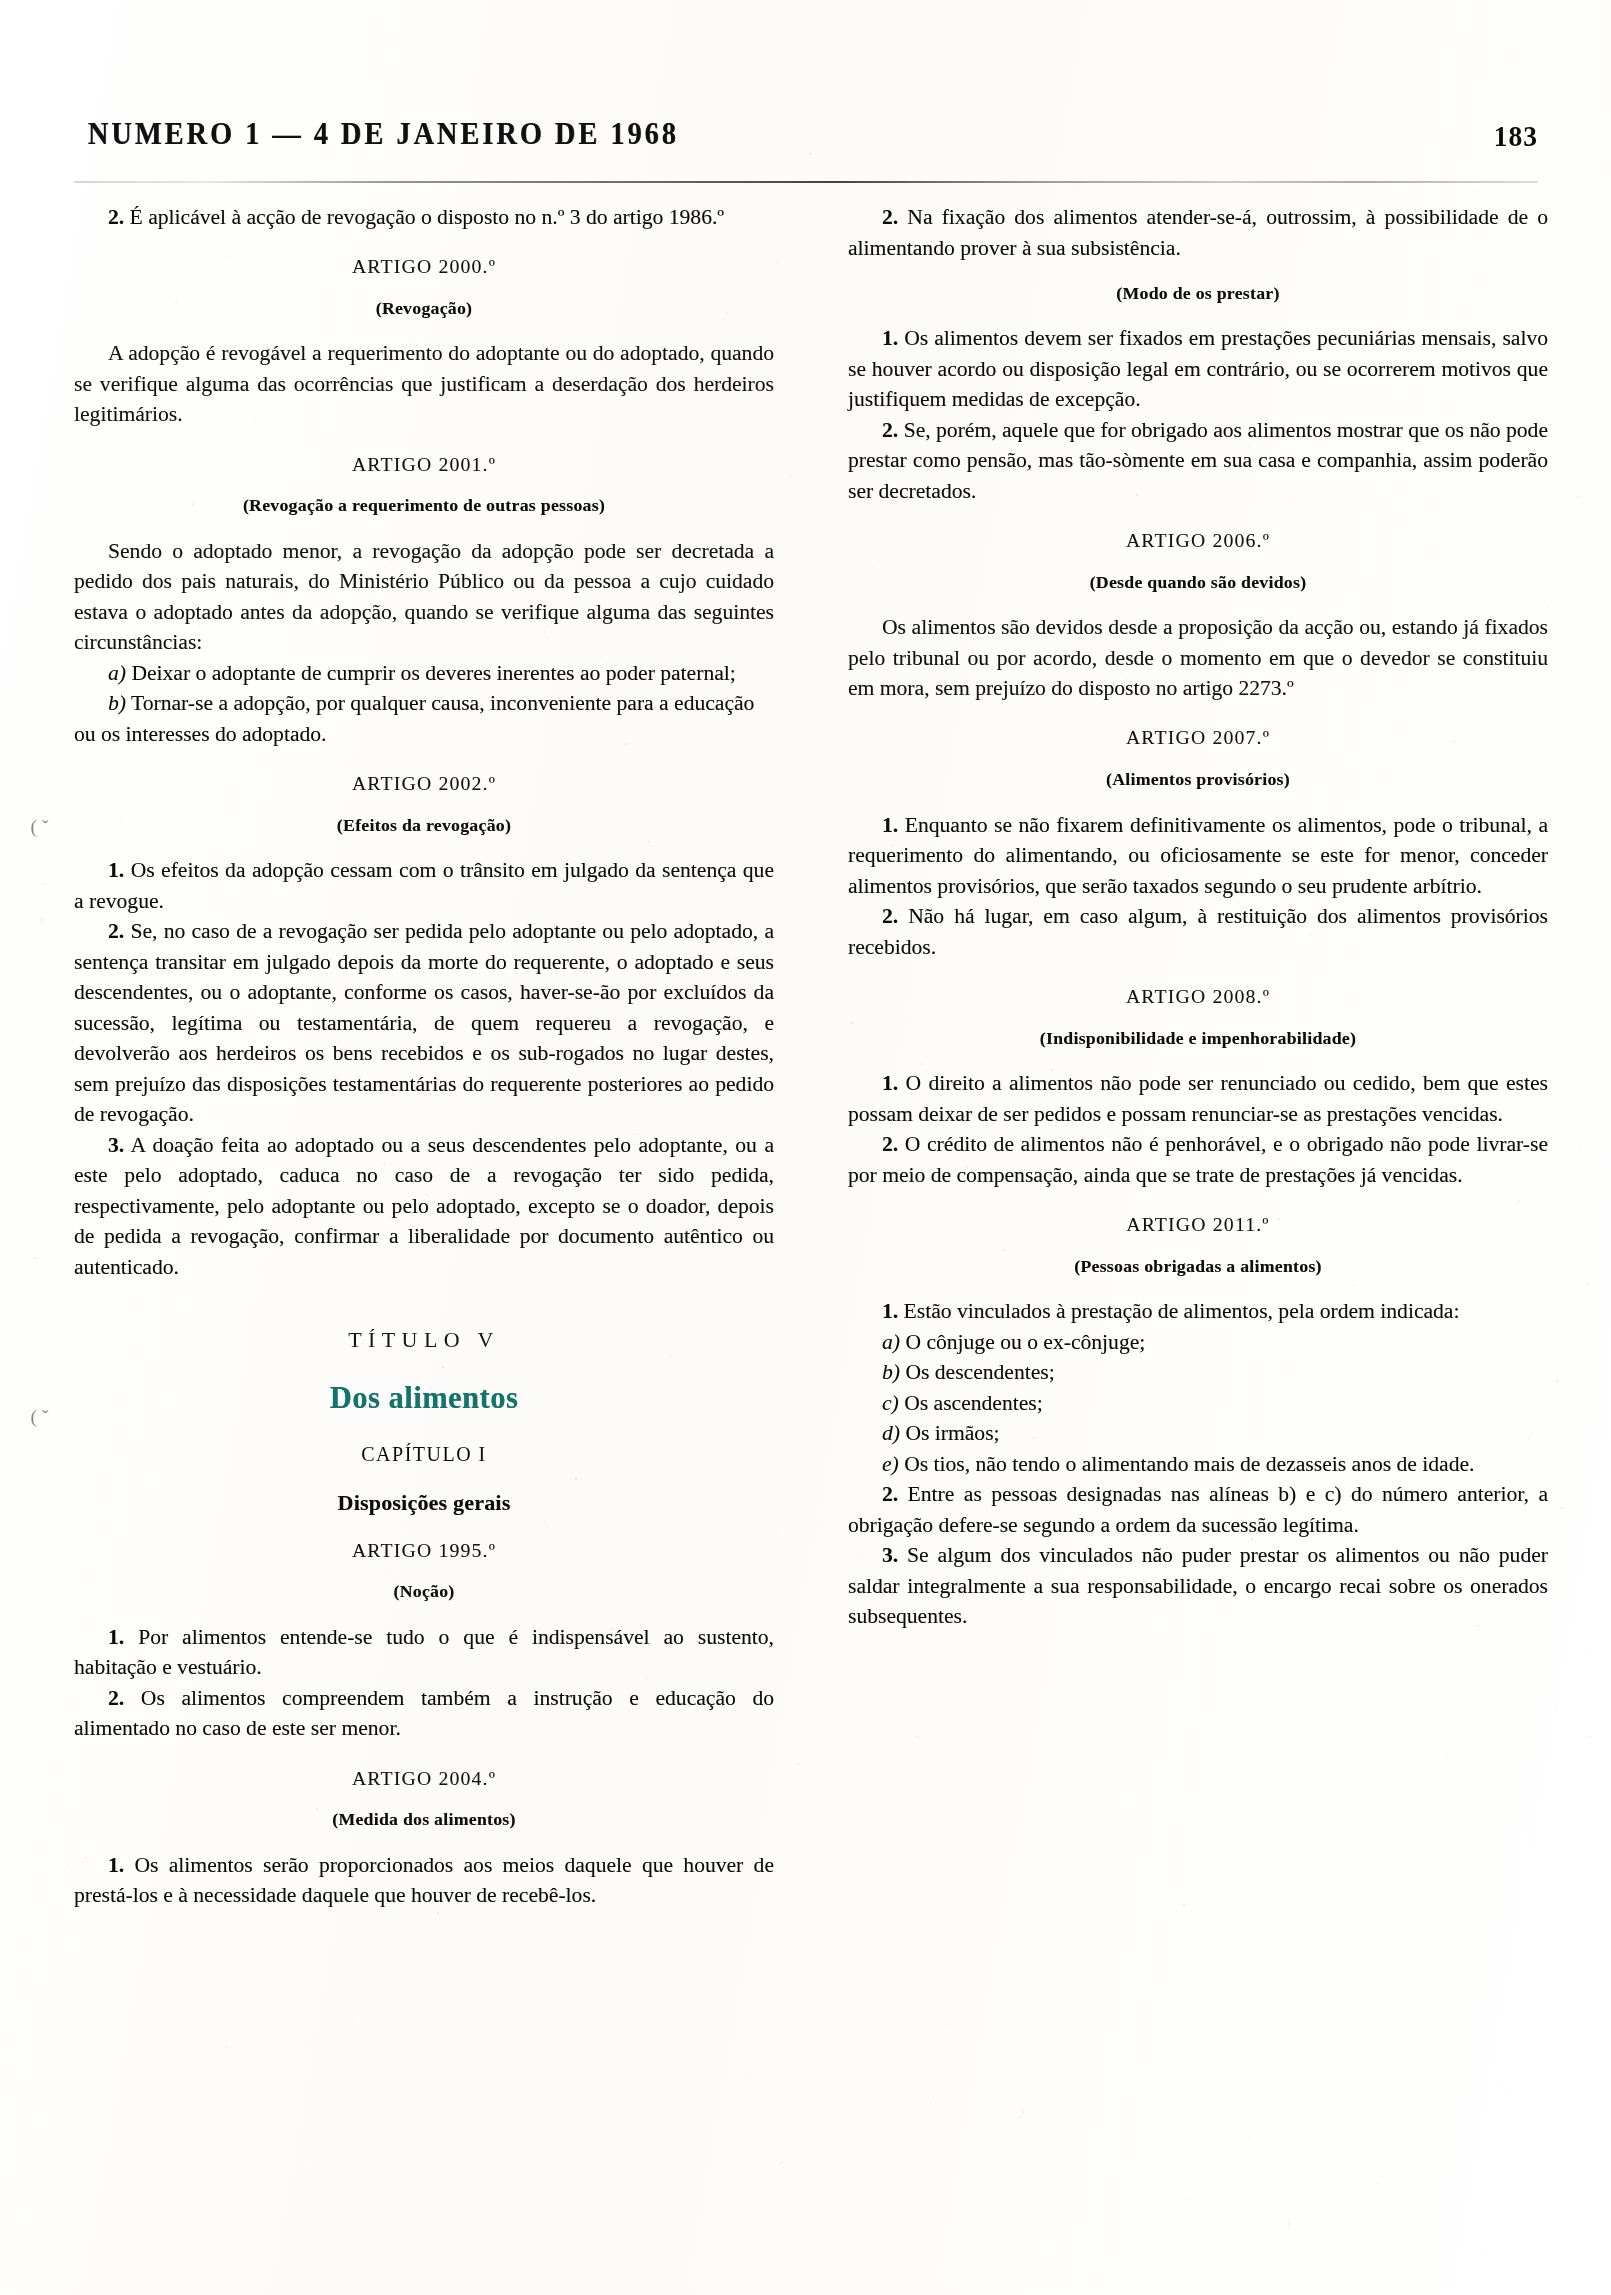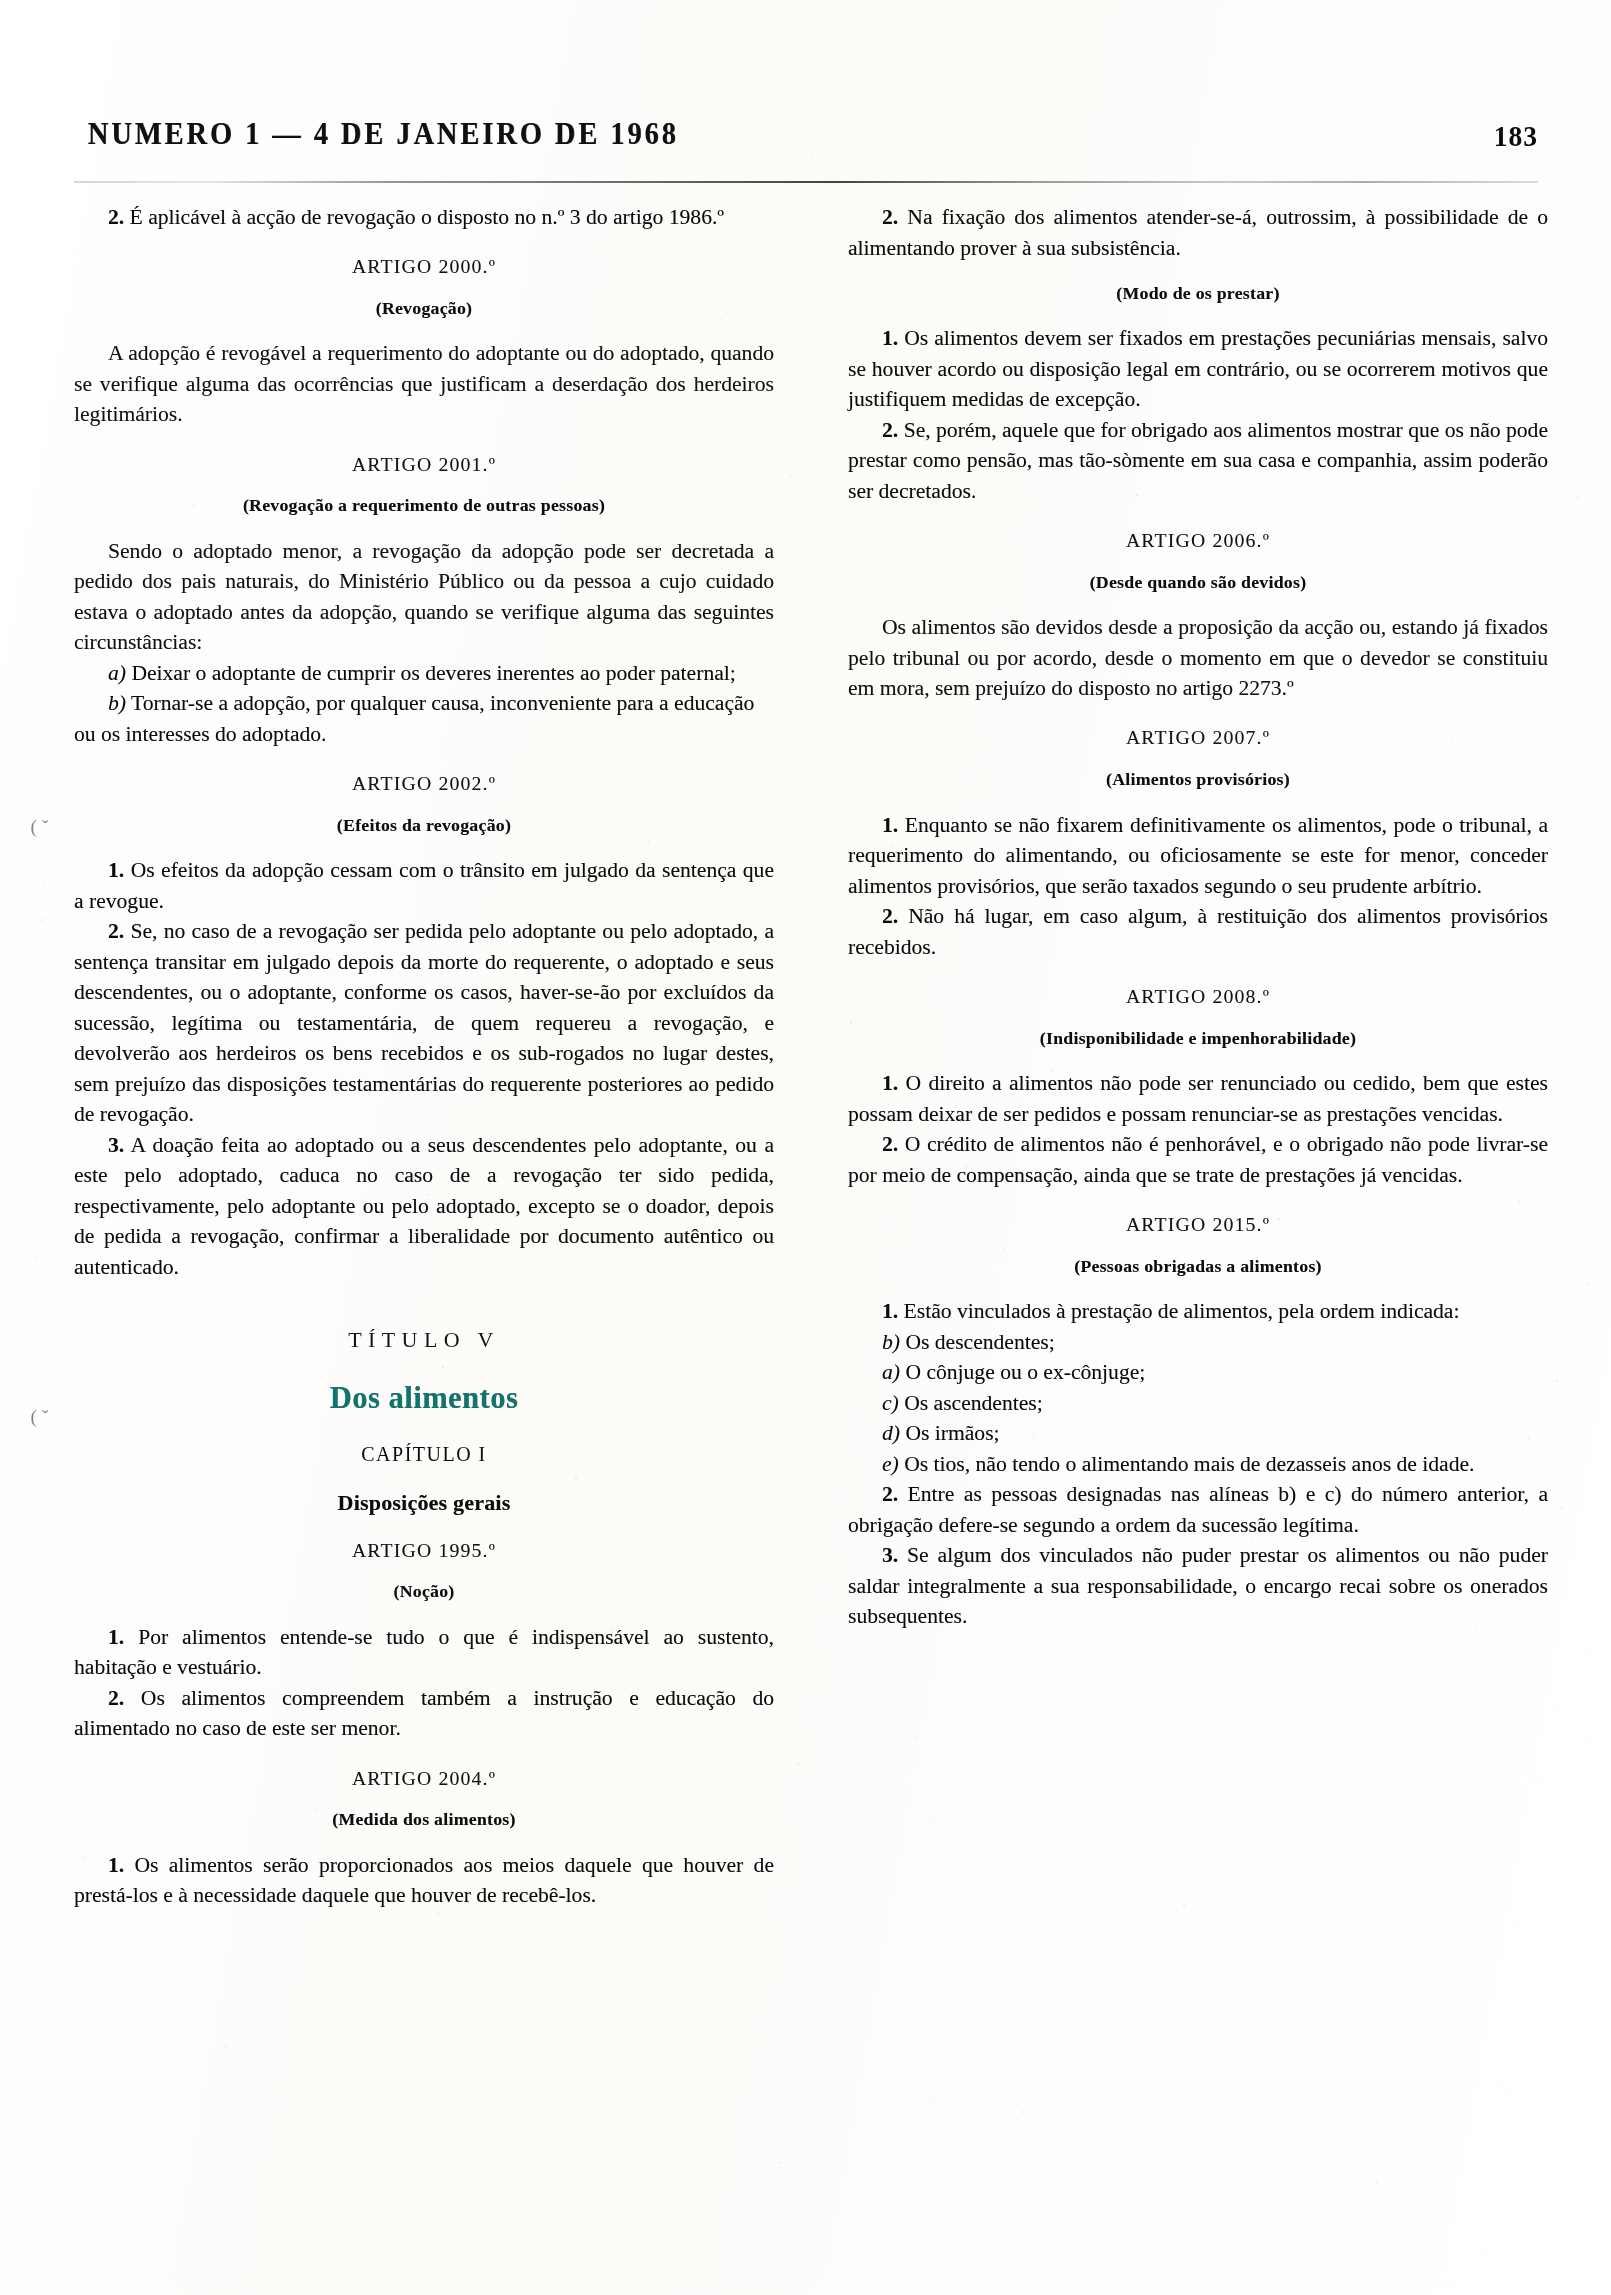--- a/index.html
+++ b/index.html
@@ -211,25 +211,25 @@
         <div class="epigraph">(Desde quando são devidos)</div>
         <p class="para ind">Os alimentos são devidos desde a proposição da acção ou, estando já fixados pelo tribunal ou por acordo, desde o momento em que o devedor se constituiu em mora, sem prejuízo do disposto no artigo 2273.º</p>
         <div class="artnum">ARTIGO 2007.º</div>
         <div class="epigraph">(Alimentos provisórios)</div>
         <p class="item"><span class="num">1.</span> Enquanto se não fixarem definitivamente os alimentos, pode o tribunal, a requerimento do alimentando, ou oficiosamente se este for menor, conceder alimentos provisórios, que serão taxados segundo o seu prudente arbítrio.</p>
         <p class="item"><span class="num">2.</span> Não há lugar, em caso algum, à restituição dos alimentos provisórios recebidos.</p>
         <div class="artnum">ARTIGO 2008.º</div>
         <div class="epigraph">(Indisponibilidade e impenhorabilidade)</div>
         <p class="item"><span class="num">1.</span> O direito a alimentos não pode ser renunciado ou cedido, bem que estes possam deixar de ser pedidos e possam renunciar-se as prestações vencidas.</p>
         <p class="item"><span class="num">2.</span> O crédito de alimentos não é penhorável, e o obrigado não pode livrar-se por meio de compensação, ainda que se trate de prestações já vencidas.</p>
-        <div class="artnum">ARTIGO 2015.º</div>
+        <div class="artnum">ARTIGO 2011.º</div>
         <div class="epigraph">(Pessoas obrigadas a alimentos)</div>
         <p class="item"><span class="num">1.</span> Estão vinculados à prestação de alimentos, pela ordem indicada:</p>
+        <p class="listitem"><span class="lett">a)</span> O cônjuge ou o ex-cônjuge;</p>
         <p class="listitem"><span class="lett">b)</span> Os descendentes;</p>
-        <p class="listitem"><span class="lett">a)</span> O cônjuge ou o ex-cônjuge;</p>
         <p class="listitem"><span class="lett">c)</span> Os ascendentes;</p>
         <p class="listitem"><span class="lett">d)</span> Os irmãos;</p>
         <p class="listitem"><span class="lett">e)</span> Os tios, não tendo o alimentando mais de dezasseis anos de idade.</p>
         <p class="item"><span class="num">2.</span> Entre as pessoas designadas nas alíneas b) e c) do número anterior, a obrigação defere-se segundo a ordem da sucessão legítima.</p>
         <p class="item"><span class="num">3.</span> Se algum dos vinculados não puder prestar os alimentos ou não puder saldar integralmente a sua responsabilidade, o encargo recai sobre os onerados subsequentes.</p>
       </div>
   </div>
 
 </div>
 

